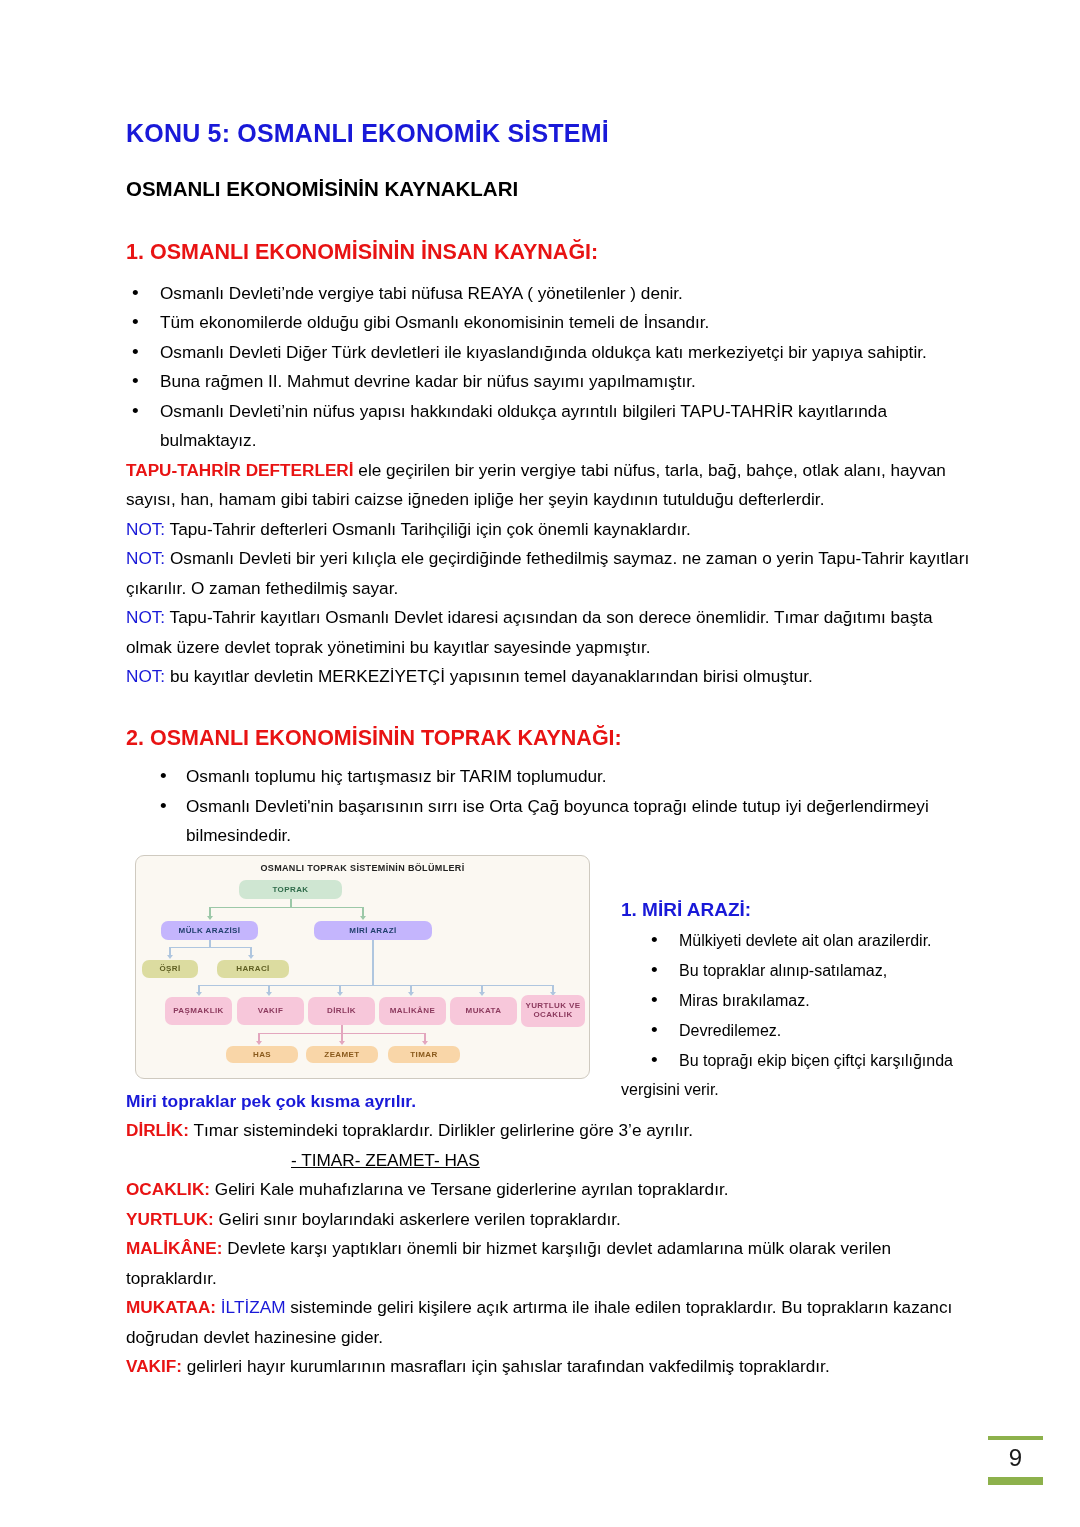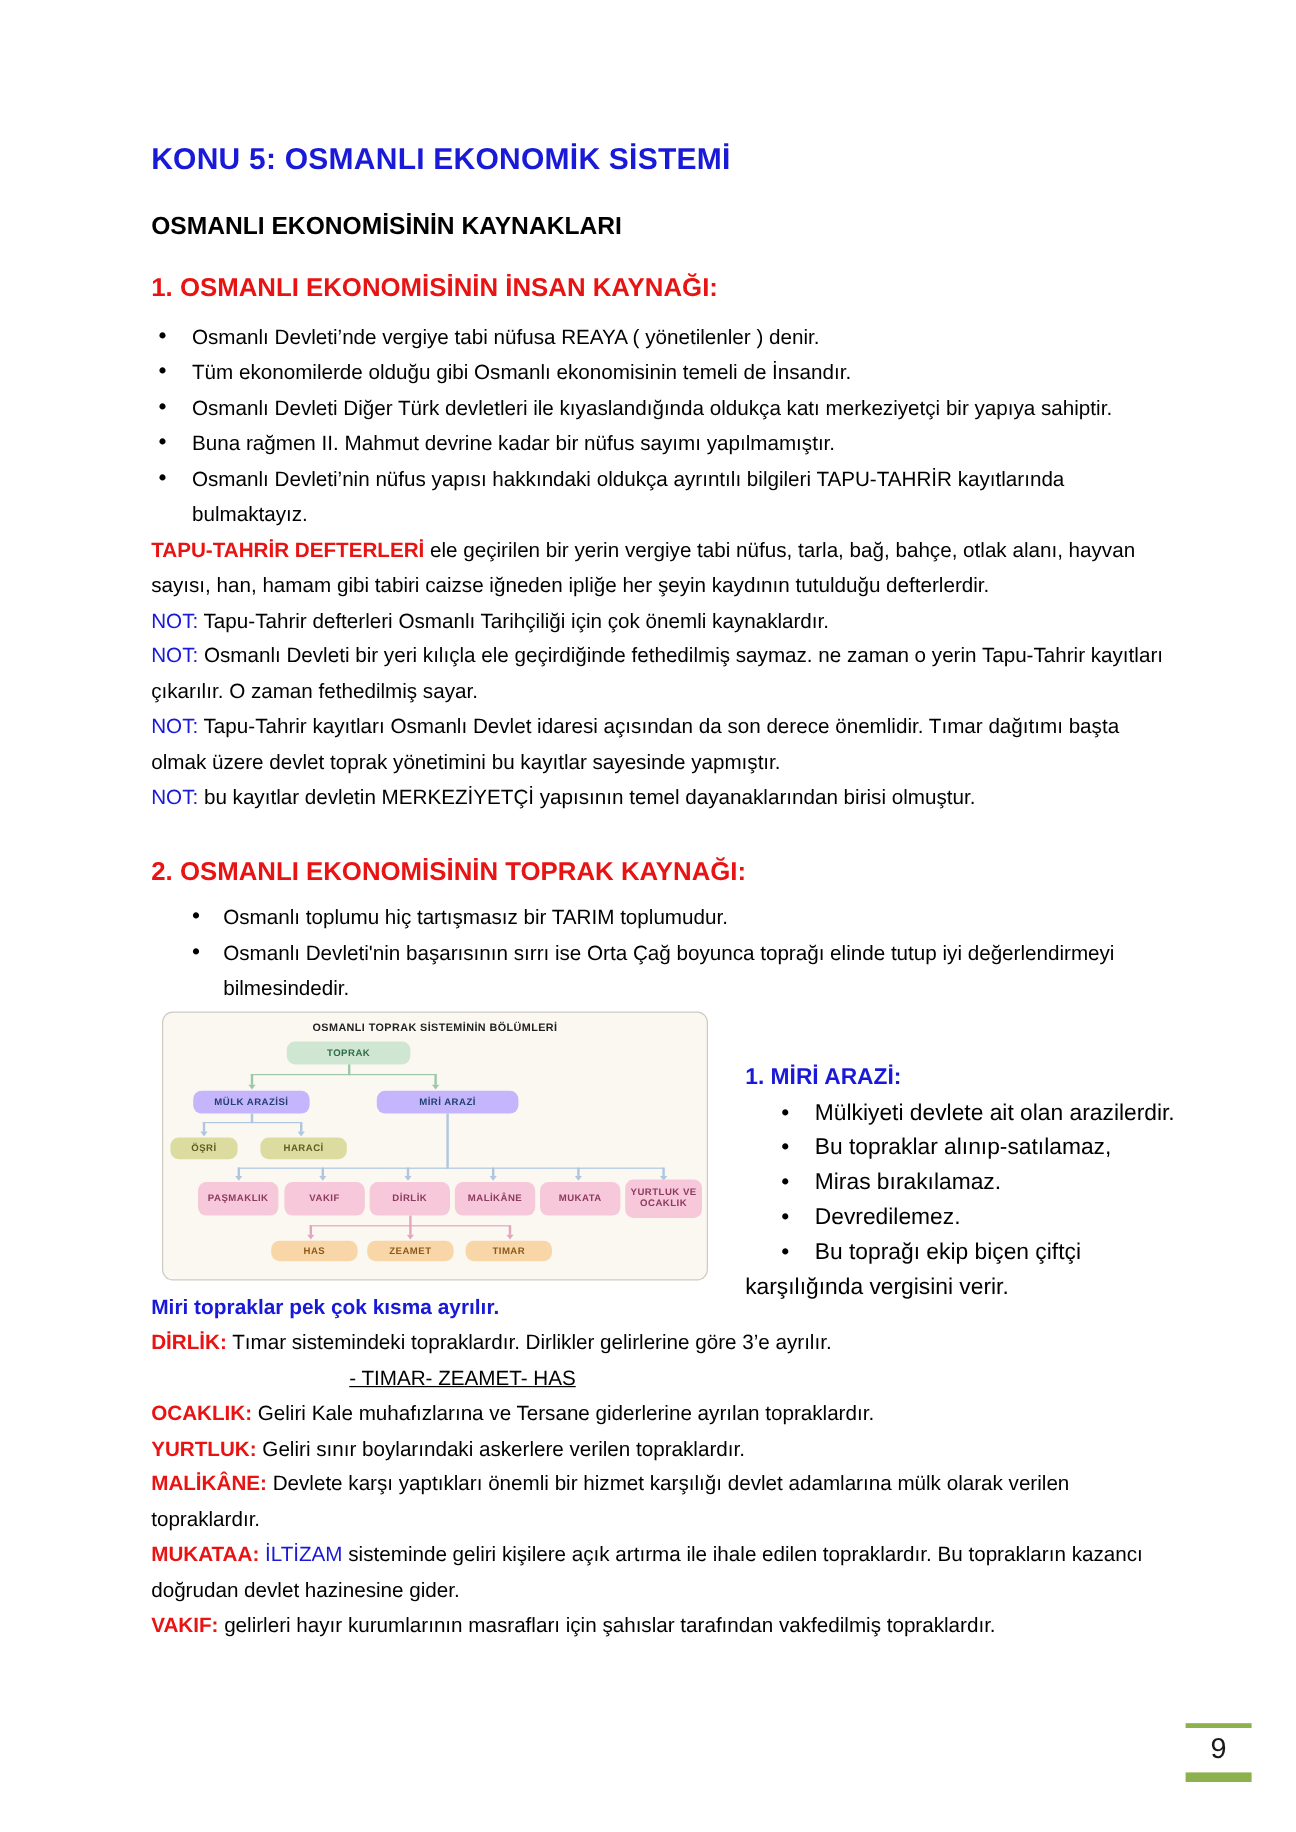--- a/index.html
+++ b/index.html
@@ -31,21 +31,21 @@
     font-weight: bold;
     color: #1919D8;
     letter-spacing: .2px;
     margin: 0 0 30px 0;
     line-height: 1.1;
   }
   .h-sub {
     font-size: 20.5px;
     font-weight: bold;
     color: #000000;
-    margin: 0 0 28px 0;
+    margin: 0 0 40px 0;
     line-height: 1.1;
   }
   .h-red {
     font-size: 21.5px;
     font-weight: bold;
     color: #E81313;
     margin: 0 0 14px 0;
     line-height: 1.15;
   }
   .h-red.second {
@@ -170,21 +170,21 @@
     margin: 0 0 3px 0;
     font-size: 19px;
     font-weight: bold;
     color: #1919D8;
     line-height: 1.2;
   }
   .mlist {
     list-style: none;
     margin: 0;
     padding: 0;
-    font-size: 19px;
+    font-size: 16px;
     line-height: 29px;
   }
   .mlist li {
     position: relative;
     padding-left: 0;
     text-indent: 0;
   }
   .mlist li .bl {
     display: inline-block;
     width: 58px;

